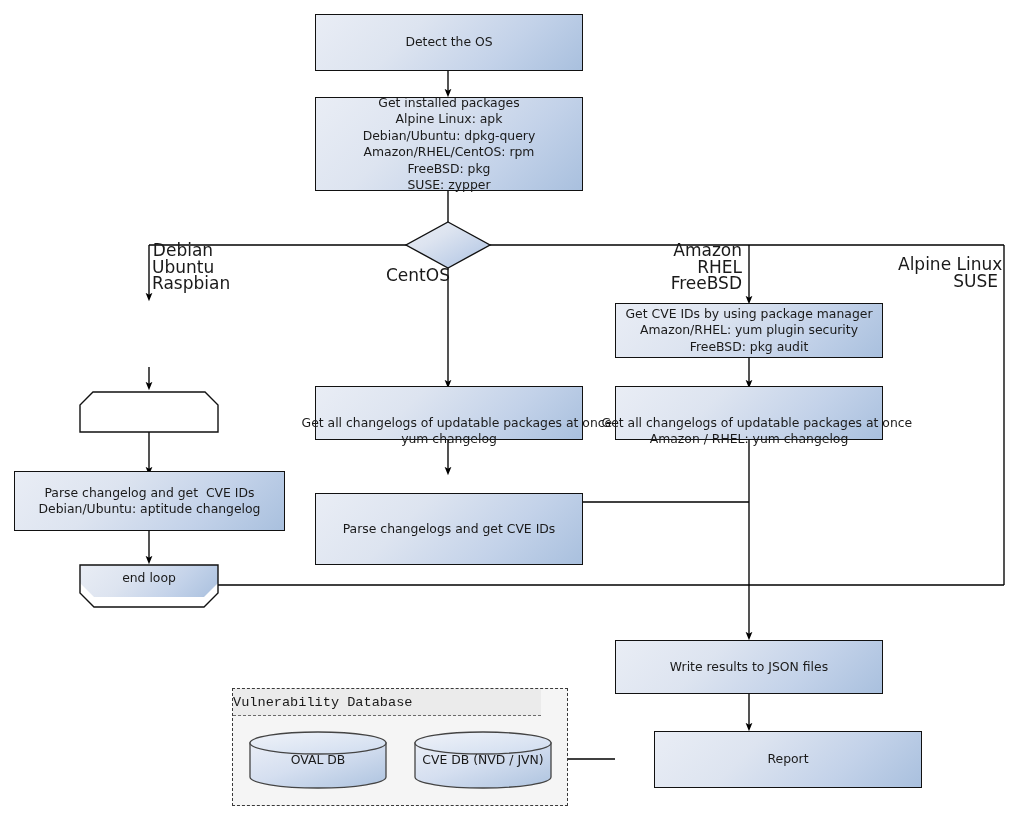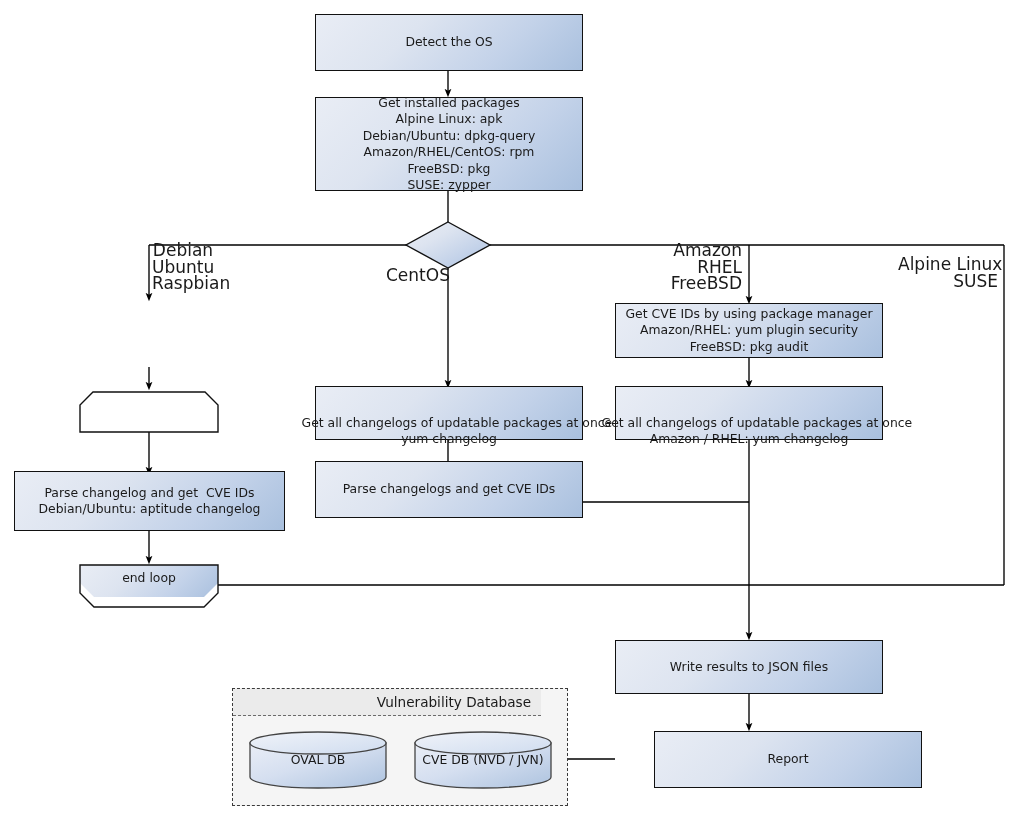--- a/index.html
+++ b/index.html
@@ -142,21 +142,21 @@
   <svg class="shape-foreach-border" style="left:79px;top:564px;width:140px;height:44px;" viewBox="0 0 140 44" xmlns="http://www.w3.org/2000/svg">
     <polygon points="1,1 139,1 139,29 125,43 15,43 1,29" fill="none" stroke="#111" stroke-width="1.4"></polygon>
   </svg>
 
   <div class="node" style="left:315px;top:386px;width:268px;height:54px;"></div>
   <div class="overflow-txt" style="left:280px;top:398px;width:338px;">
     <span>Get all changelogs of updatable packages at once
 yum changelog</span>
   </div>
 
-  <div class="node" style="left:315px;top:461px;width:268px;height:57px;">
+  <div class="node" style="left:315px;top:493px;width:268px;height:72px;">
     <span class="txt">Parse changelogs and get CVE IDs</span>
   </div>
 
   <div class="node" style="left:615px;top:303px;width:268px;height:55px;">
     <span class="txt">Get CVE IDs by using package manager
 Amazon/RHEL: yum plugin security
 FreeBSD: pkg audit</span>
   </div>
 
   <div class="node" style="left:615px;top:386px;width:268px;height:54px;"></div>
@@ -180,21 +180,21 @@
   <div class="branch-label center" style="left:386px;top:267px;width:56px;">CentOS</div>
 
   <div class="branch-label right" style="left:666px;top:242px;width:76px;">Amazon
 RHEL
 FreeBSD</div>
 
   <div class="branch-label right" style="left:898px;top:256px;width:100px;">Alpine Linux
 SUSE</div>
 
   <div class="group" style="left:232px;top:688px;width:336px;height:118px;"></div>
-  <div class="group-head" style="left:233px;top:689px;width:308px;height:27px;padding-right:10px;justify-content:flex-end;">
+  <div class="group-head" style="left:233px;top:689px;width:308px;height:27px;padding-right:10px;justify-content:flex-start;font-family:Liberation Mono, monospace;">
     <span>Vulnerability Database</span>
   </div>
 
   <svg class="cyl" style="left:249px;top:731px;width:138px;height:58px;" viewBox="0 0 138 58" xmlns="http://www.w3.org/2000/svg">
     <defs>
       <linearGradient id="gcyl1" x1="0" y1="0" x2="1" y2="1">
         <stop offset="0%" stop-color="#eaeef6"></stop>
         <stop offset="45%" stop-color="#d5dff0"></stop>
         <stop offset="100%" stop-color="#adc3df"></stop>
       </linearGradient>

